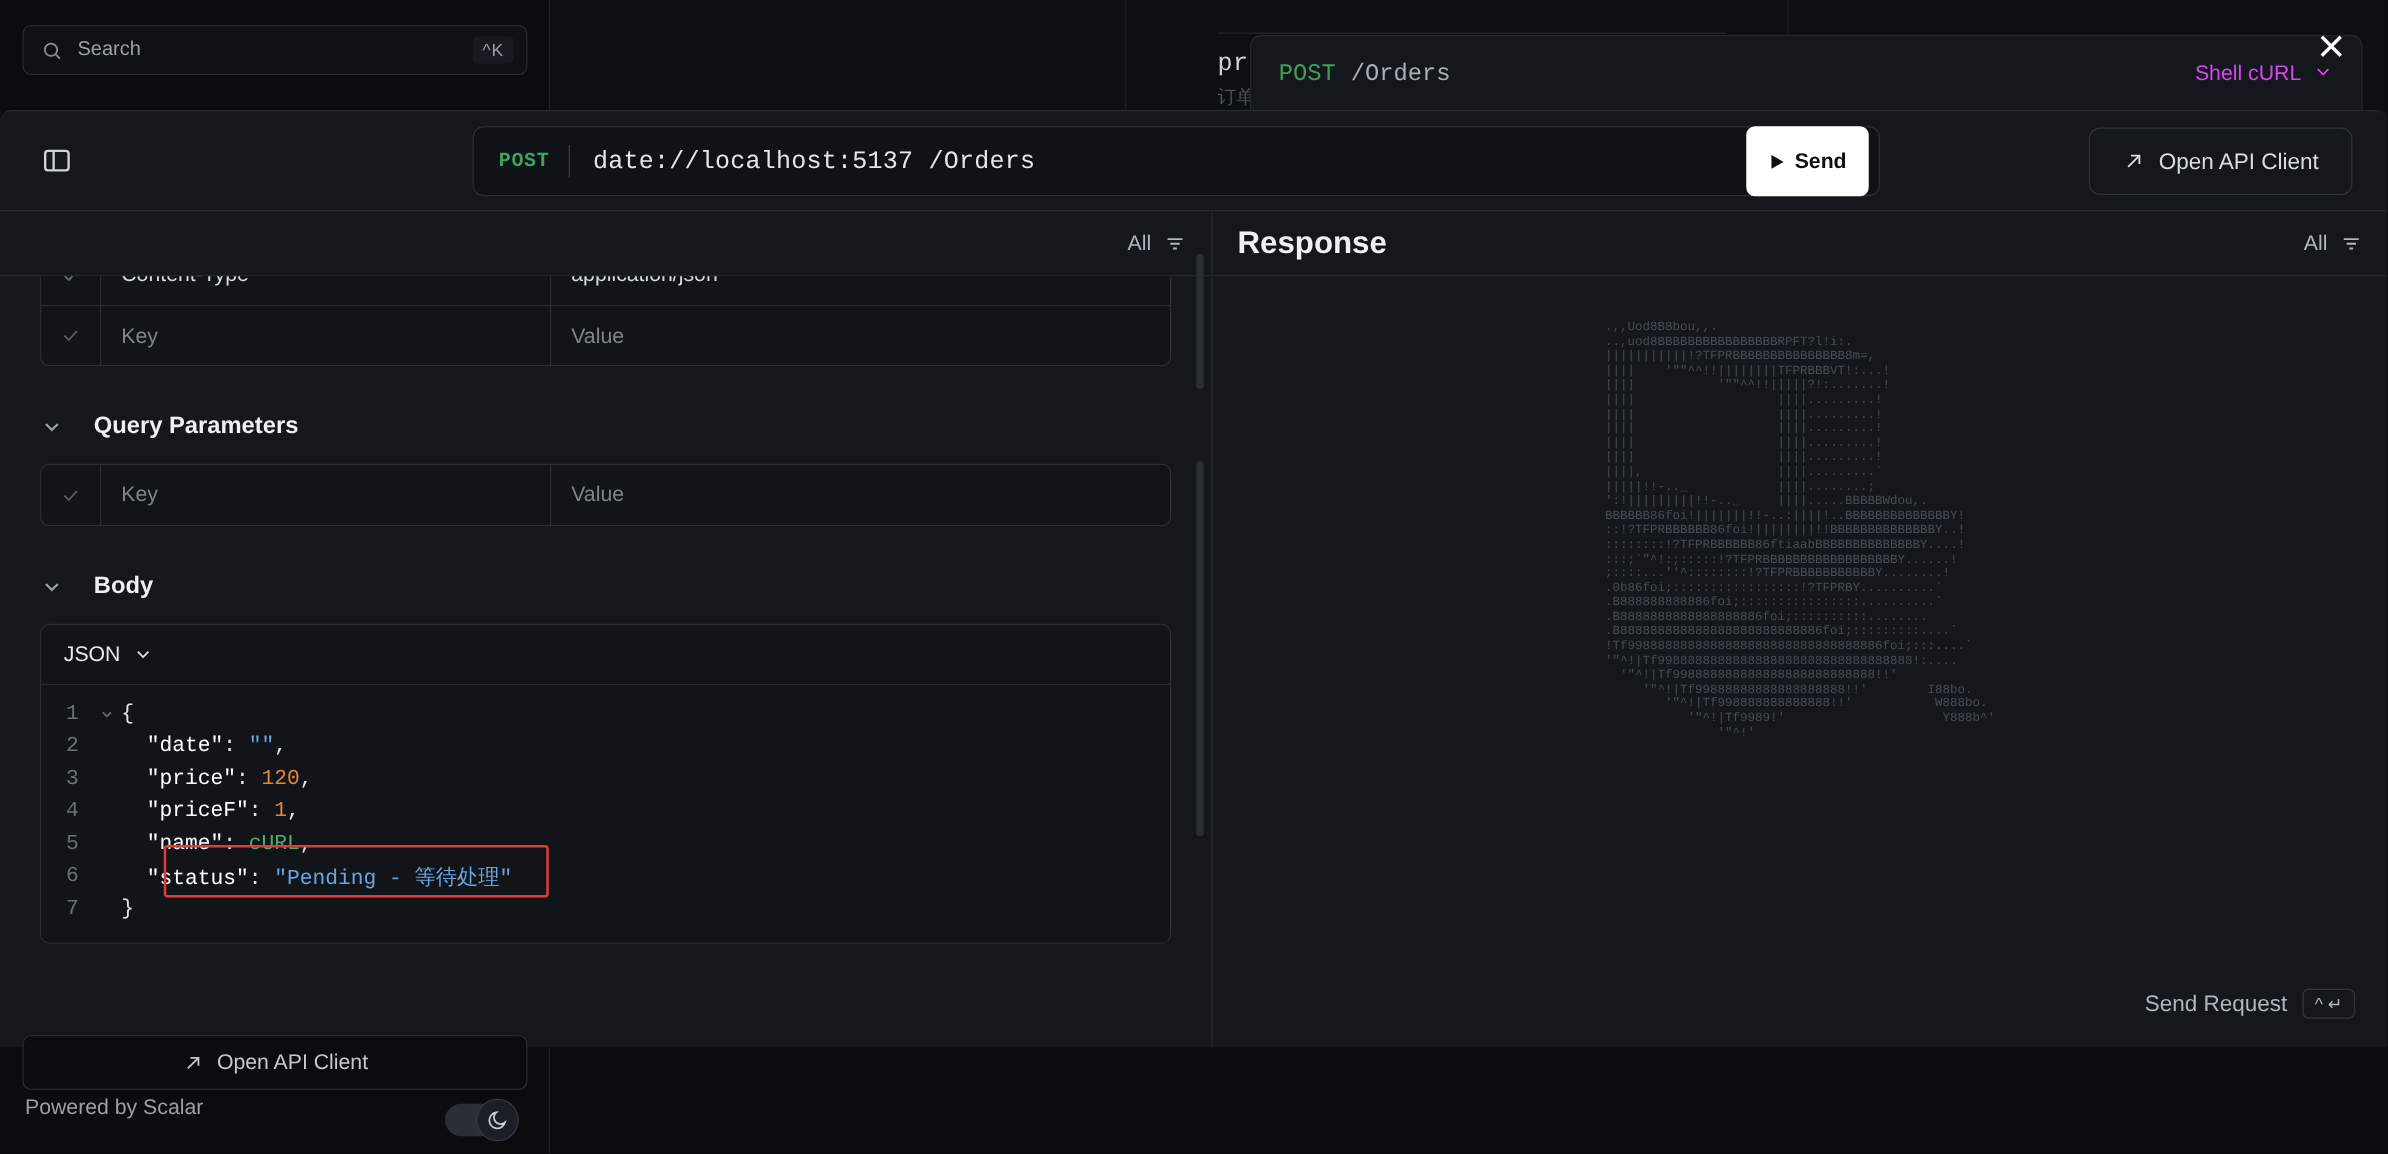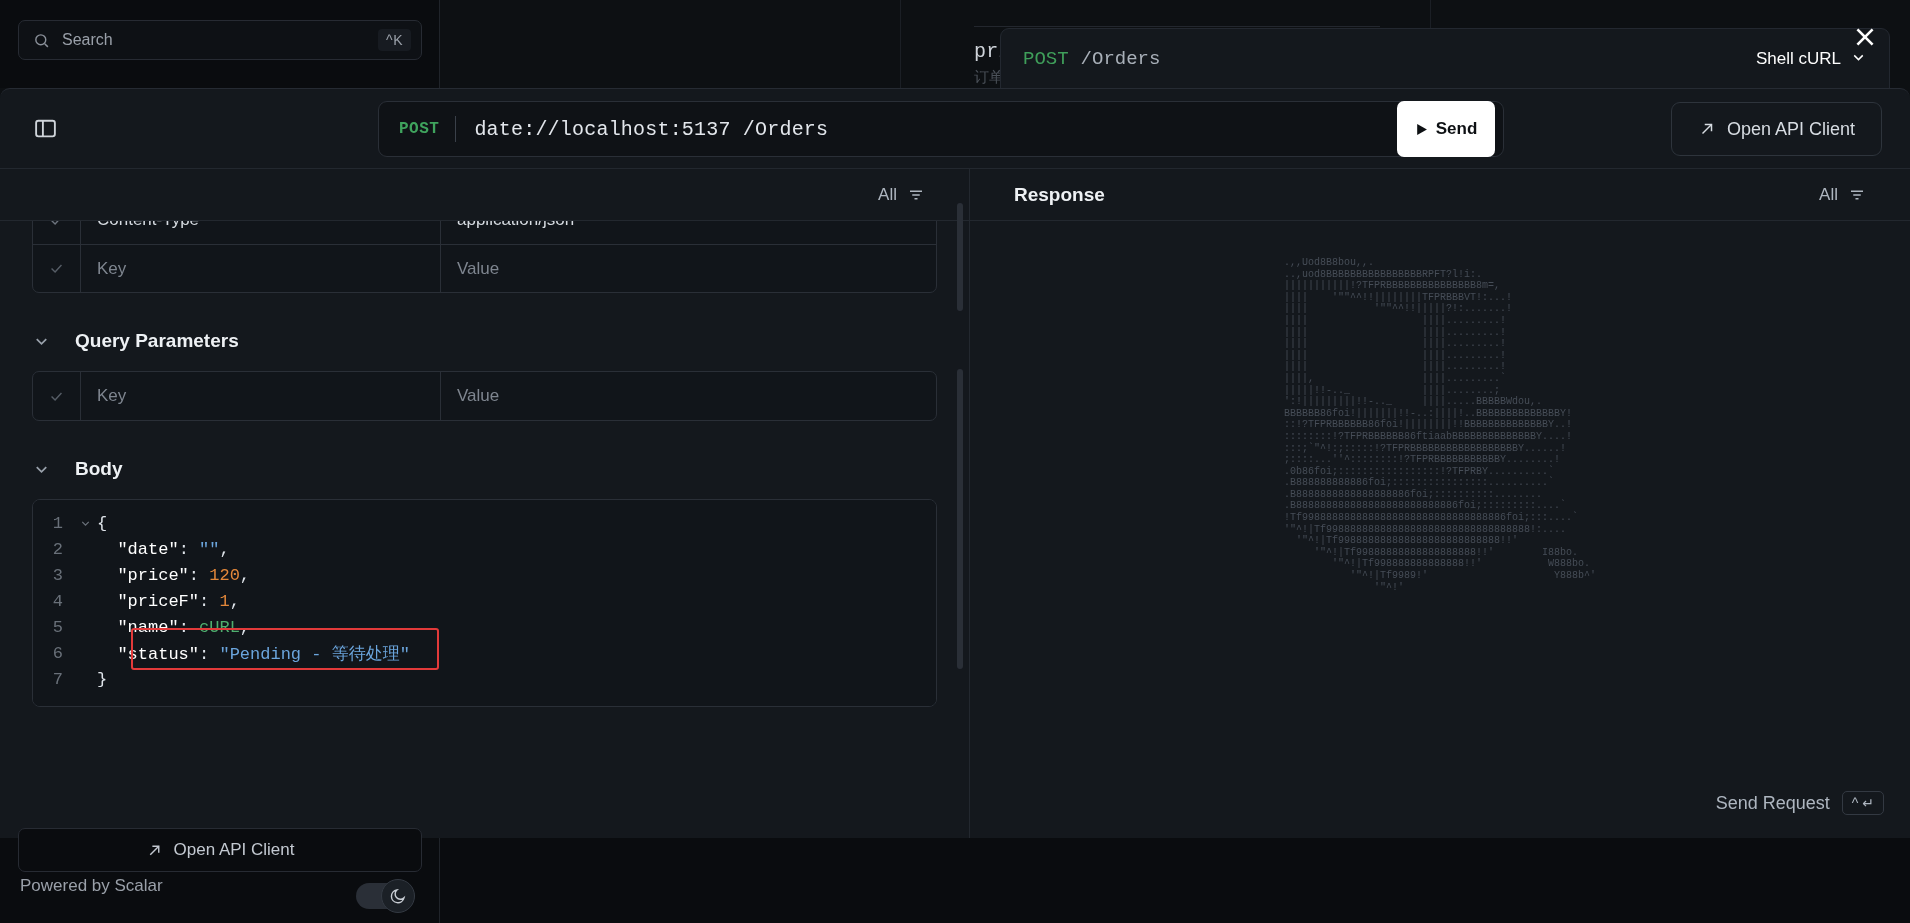--- a/index.html
+++ b/index.html
@@ -53,21 +53,21 @@
   .bg-col-line2 { position: absolute; left: 990px; top: 0; width: 1px; height: 88px; background: #1b1f25; }
 
   
   .code-card {
     position: absolute; left: 1000px; top: 28px; width: 890px; height: 62px;
     background: #14181d; border: 1px solid #232830; border-radius: 9px 9px 0 0;
     display: flex; align-items: center; padding: 0 22px;
   }
   .code-card .m { font-family: "Liberation Mono", monospace; font-size: 19px; color: #3f9e5a; }
   .code-card .p { font-family: "Liberation Mono", monospace; font-size: 19px; color: #a9b0b9; margin-left: 12px; }
-  .code-card .lang { margin-left: auto; font-size: 17px; color: #ffffff; display: flex; align-items: flex-start; gap: 9px; }
+  .code-card .lang { margin-left: auto; font-size: 17px; color: #d946ef; display: flex; align-items: flex-start; gap: 9px; }
   .close-btn {
     position: absolute; right: 22px; top: 14px; width: 46px; height: 46px;
     display: flex; align-items: center; justify-content: center; cursor: pointer;
   }
 
   
   .modal {
     position: absolute; left: 0; top: 88px; width: 1910px; height: 750px;
     background: #14181d; border-top: 1px solid #262b33; border-radius: 10px 10px 0 0;
     overflow: hidden;
@@ -105,24 +105,24 @@
     border: 1px solid #2e343c; border-radius: 9px; display: flex; align-items: center;
     gap: 11px; color: #d7dce2; font-size: 18px; cursor: pointer; background: #14181d;
   }
 
   
   .split { display: flex; height: 670px; }
   .req-pane { width: 970px; border-right: 1px solid #23282f; position: relative; }
   .res-pane { flex: 1; position: relative; }
 
   .pane-head {
-    height: 52px; display: flex; align-items: center; padding: 0 44px;
+    height: 52px; display: flex; align-items: center; padding: 0 20px;
     border-bottom: 1px solid #23282f;
   }
-  .pane-title { font-size: 19px; font-weight: bold; color: #eef1f4; }
+  .pane-title { font-size: 25px; font-weight: bold; color: #eef1f4; }
   .filter-all {
     margin-left: auto; display: flex; align-items: center; gap: 10px;
     font-size: 17px; color: #aeb6c0; cursor: pointer;
   }
 
   .req-scroll { position: relative; height: 618px; padding: 0 32px; overflow: hidden; }
 
   
   .kv-table { border: 1px solid #2a2f37; border-radius: 7px; overflow: hidden; background: #11151a; }
   .kv-row { display: flex; height: 48px; align-items: stretch; border-top: 1px solid #2a2f37; }
@@ -351,20 +351,26 @@
           <div class="sect-head" style="margin-top:26px;">
             <span class="chev">
               <svg width="19" height="19" viewBox="0 0 24 24" fill="none" stroke="currentColor" stroke-width="2.2">
                   <polyline points="6 9 12 15 18 9"></polyline>
                 </svg>
             </span>
             <span>Body</span>
           </div>
 
           <div class="body-box" style="margin-top:8px;">
+            <div class="body-toolbar">
+              <span>JSON</span>
+              <svg width="17" height="17" viewBox="0 0 24 24" fill="none" stroke="currentColor" stroke-width="2">
+                  <polyline points="6 9 12 15 18 9"></polyline>
+                </svg>
+            </div>
             <div class="code-area" id="code-area">
               <div class="cline">
                   <span class="lno">1</span>
                   <span class="fold">
                     <svg width="13" height="13" viewBox="0 0 24 24" fill="none" stroke="currentColor" stroke-width="2.4">
                       <polyline points="6 9 12 15 18 9"></polyline>
                     </svg>
                   </span>
                   <span class="ctext"><span class="tk-punct">{</span></span>
                 </div>

